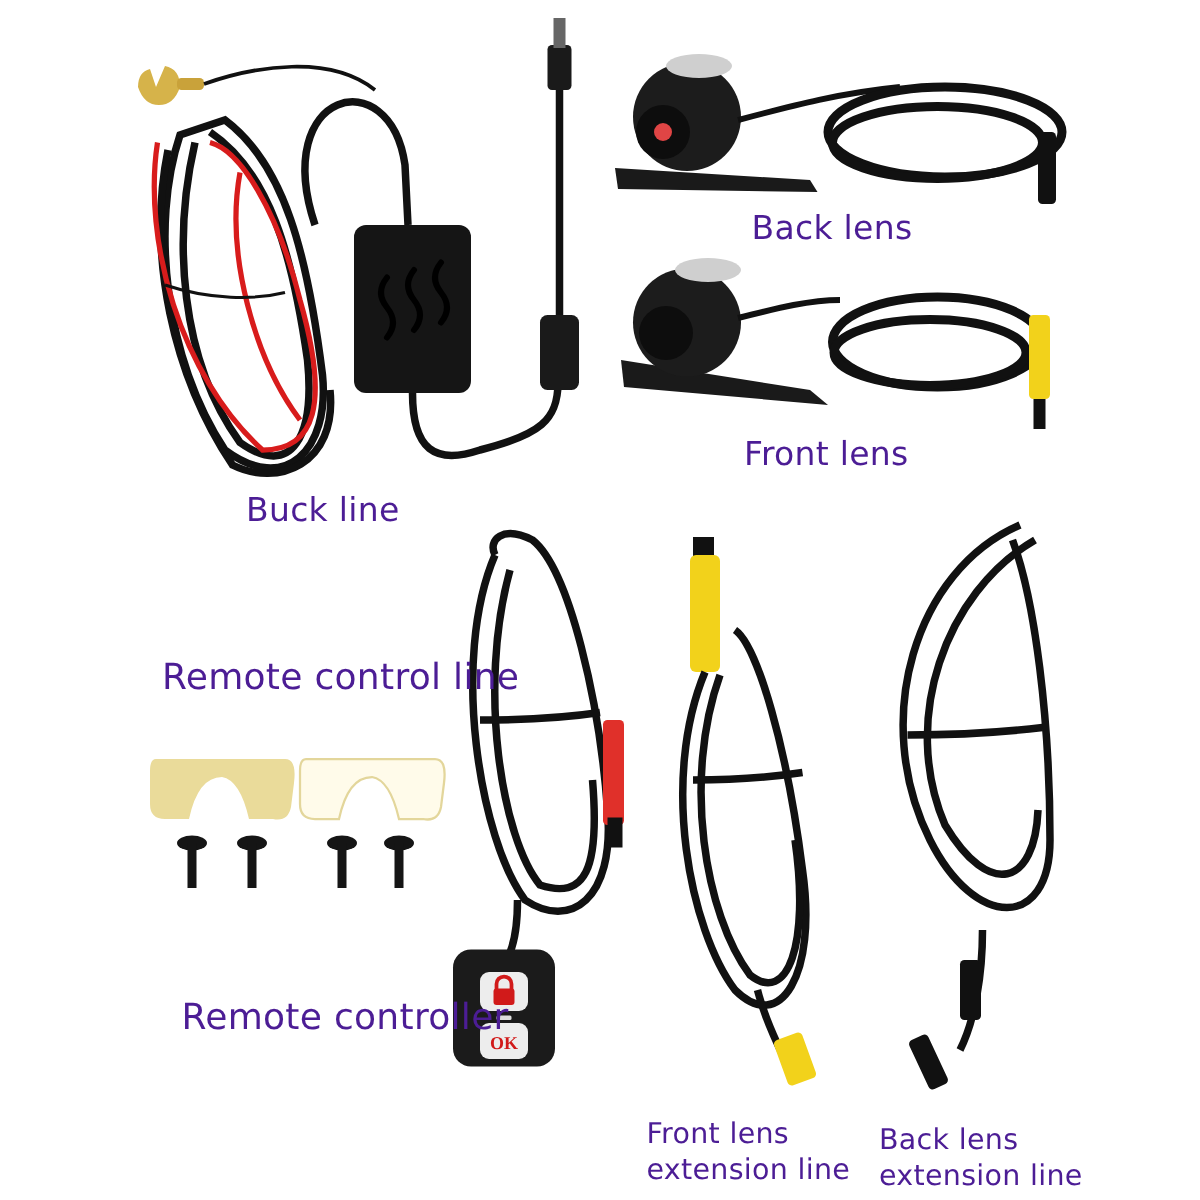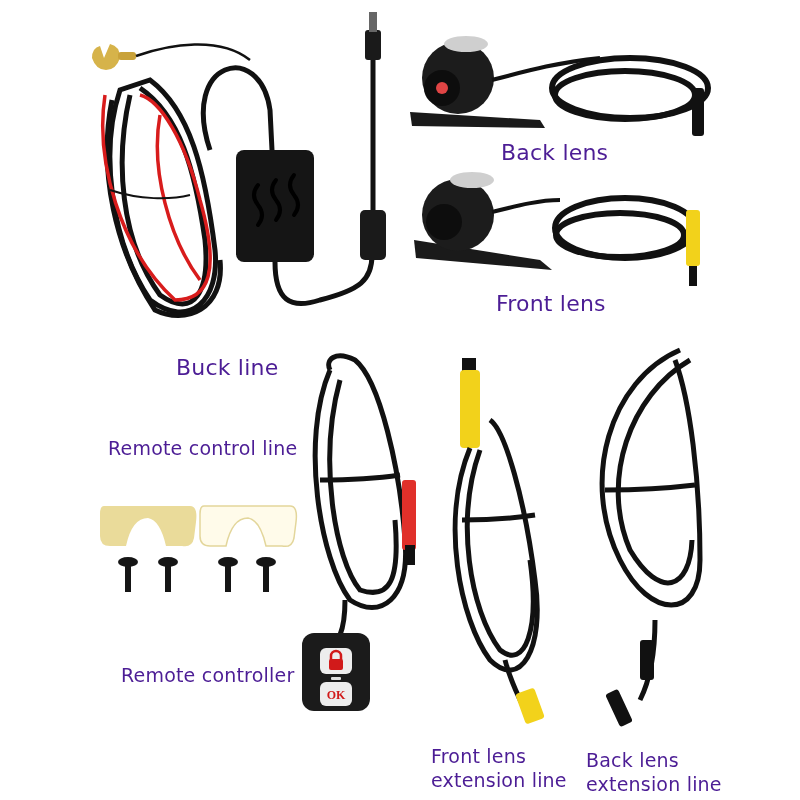--- a/index.html
+++ b/index.html
@@ -1,18 +1,18 @@
 <!DOCTYPE html>
 <html><head>
 <meta charset="utf-8">
 <style>
   html, body { margin:0; padding:0; background:#ffffff; }
   body { width:800px; height:800px; position:relative; overflow:hidden; font-family:"DejaVu Sans", "Liberation Sans", sans-serif; }
   .lbl { position:absolute; color:#4c1d95; font-size:22px; white-space:nowrap; letter-spacing:0.2px; }
-  .lbl.sm { font-size:19px; }
+  .lbl.sm { font-size:24px; }
   .lbl.two { white-space:pre; line-height:24px; font-size:19px; }
   svg { position:absolute; left:0; top:0; }
 </style>
 </head>
 <body>
 
 <svg width="800" height="800" viewBox="0 0 800 800">
 
   <g>
 
@@ -126,19 +126,19 @@
     <path d="M690,360 C630,395 600,480 630,550 C660,600 690,590 692,540"></path>
     <path d="M605,490 C640,490 670,488 695,485"></path>
     <path d="M655,620 C655,650 650,680 640,700"></path>
     <rect x="640" y="640" width="14" height="40" rx="3" fill="#111" stroke="none"></rect>
     <rect x="612" y="690" width="14" height="36" rx="3" fill="#111" stroke="none" transform="rotate(-25 619 708)"></rect>
   </g>
 </svg>
 
 <div class="lbl" style="left:501px;top:140px;">Back lens</div>
 <div class="lbl" style="left:496px;top:291px;">Front lens</div>
-<div class="lbl" style="left:176px;top:328px;margin-top:27px;">Buck line</div>
+<div class="lbl" style="left:164px;top:328px;">Buck line</div>
 <div class="lbl sm" style="left:108px;top:437px;">Remote control line</div>
 <div class="lbl sm" style="left:121px;top:664px;">Remote controller</div>
 <div class="lbl two" style="left:431px;top:744px;">Front lens
 extension line</div>
 <div class="lbl two" style="left:586px;top:748px;">Back lens
 extension line</div>
 
 </body></html>

